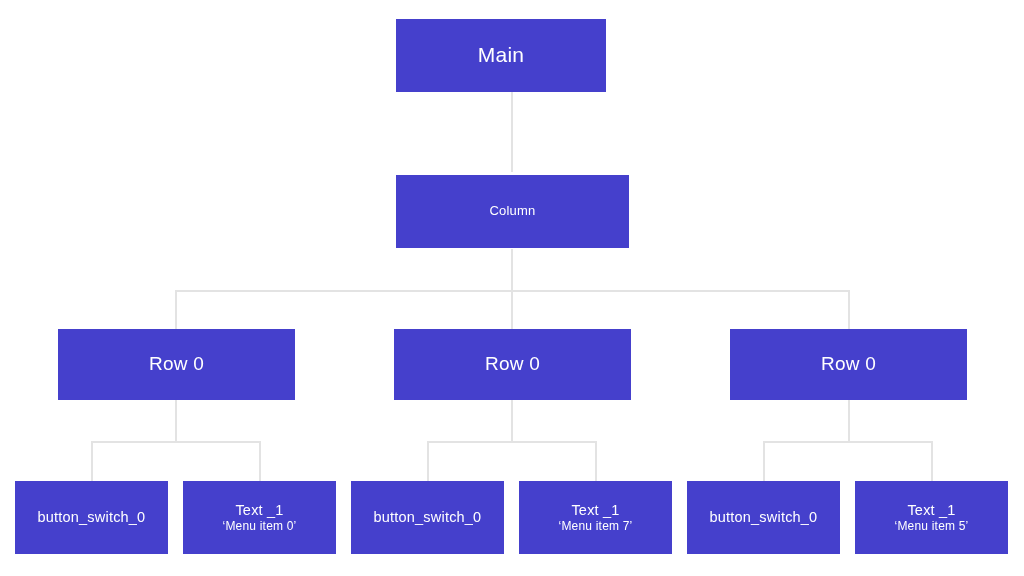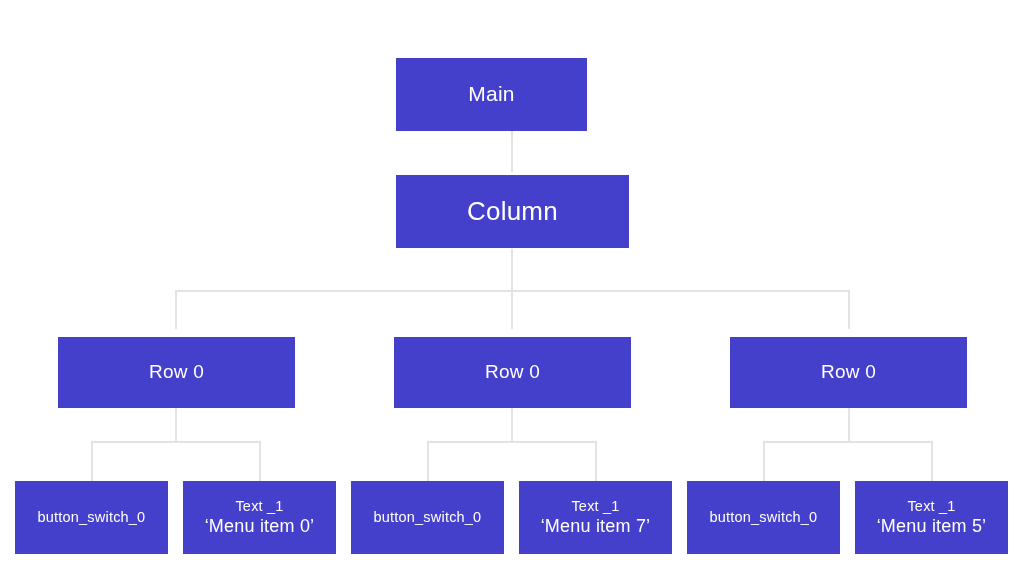--- a/index.html
+++ b/index.html
@@ -22,24 +22,24 @@
     display: flex;
     flex-direction: column;
     align-items: center;
     justify-content: center;
     text-align: center;
     box-sizing: border-box;
     line-height: 1.28;
     letter-spacing: 0.2px;
   }
   .node-l1 { font-size: 21px; }
-  .node-l2 { font-size: 26px; }
-  .node-l3 { font-size: 19px; margin-top: 8px; }
+  .node-l2 { font-size: 13px; }
+  .node-l3 { font-size: 19px; }
   .node-leaf { font-size: 14.5px; }
-  .node-leaf .line2 { font-size: 18px; }
+  .node-leaf .line2 { font-size: 12px; }
   .conn {
     position: absolute;
     background: #e3e3e3;
   }
   .conn-v { width: 2px; }
   .conn-h { height: 2px; }
 </style>
 </head>
 <body>
 
@@ -61,21 +61,21 @@
   <div class="conn conn-v" style="left:511px; top:400px; height:42px;"></div>
   <div class="conn conn-h" style="left:427px; top:441px; width:169px;"></div>
   <div class="conn conn-v" style="left:427px; top:441px; height:40px;"></div>
   <div class="conn conn-v" style="left:595px; top:441px; height:40px;"></div>
 
   <div class="conn conn-v" style="left:848px; top:400px; height:42px;"></div>
   <div class="conn conn-h" style="left:763px; top:441px; width:169px;"></div>
   <div class="conn conn-v" style="left:763px; top:441px; height:40px;"></div>
   <div class="conn conn-v" style="left:931px; top:441px; height:40px;"></div>
 
-  <div class="node node-l1" style="left:396px; top:19px; width:191px; height:73px;margin-top:39px;">
+  <div class="node node-l1" style="left:396px; top:19px; width:210px; height:73px;">
     <span>Main</span>
   </div>
 
   <div class="node node-l2" style="left:396px; top:175px; width:233px; height:73px;">
     <span>Column</span>
   </div>
 
   <div class="node node-l3" style="left:58px; top:329px; width:237px; height:71px;">
     <span>Row 0</span>
   </div>

